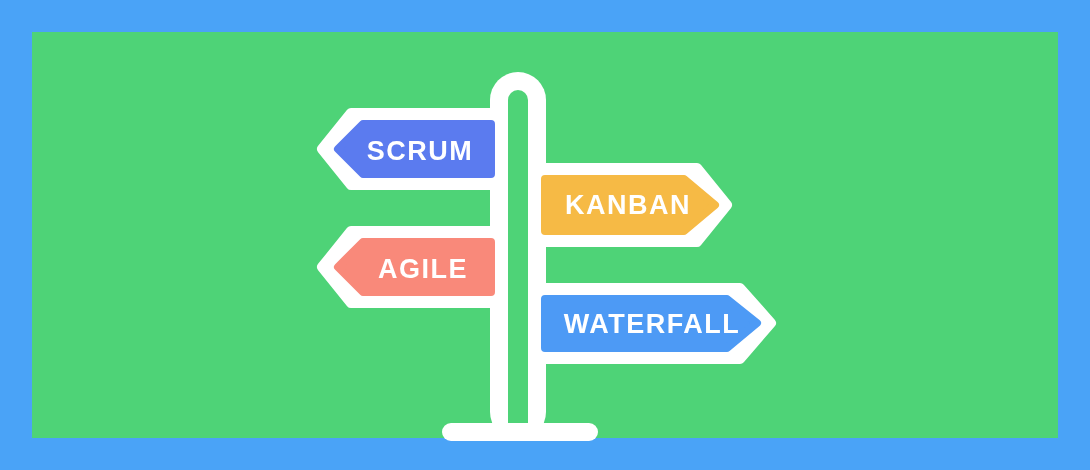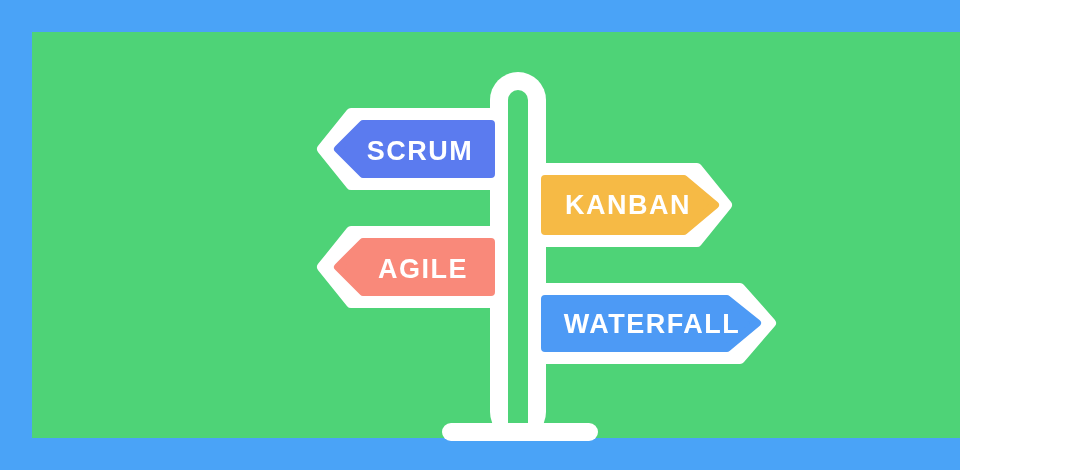--- a/index.html
+++ b/index.html
@@ -4,21 +4,21 @@
 <title></title>
 <style>
   html, body {
     margin: 0;
     padding: 0;
     background: #ffffff;
     font-family: "Liberation Sans", sans-serif;
   }
   .canvas {
     position: relative;
-    width: 960px;
+    width: 1090px;
     height: 470px;
     overflow: hidden;
     text-align: right;
   }
   .canvas svg {
     display: block;
     width: 1090px;
     height: 470px;
   }
   .sign-label {

